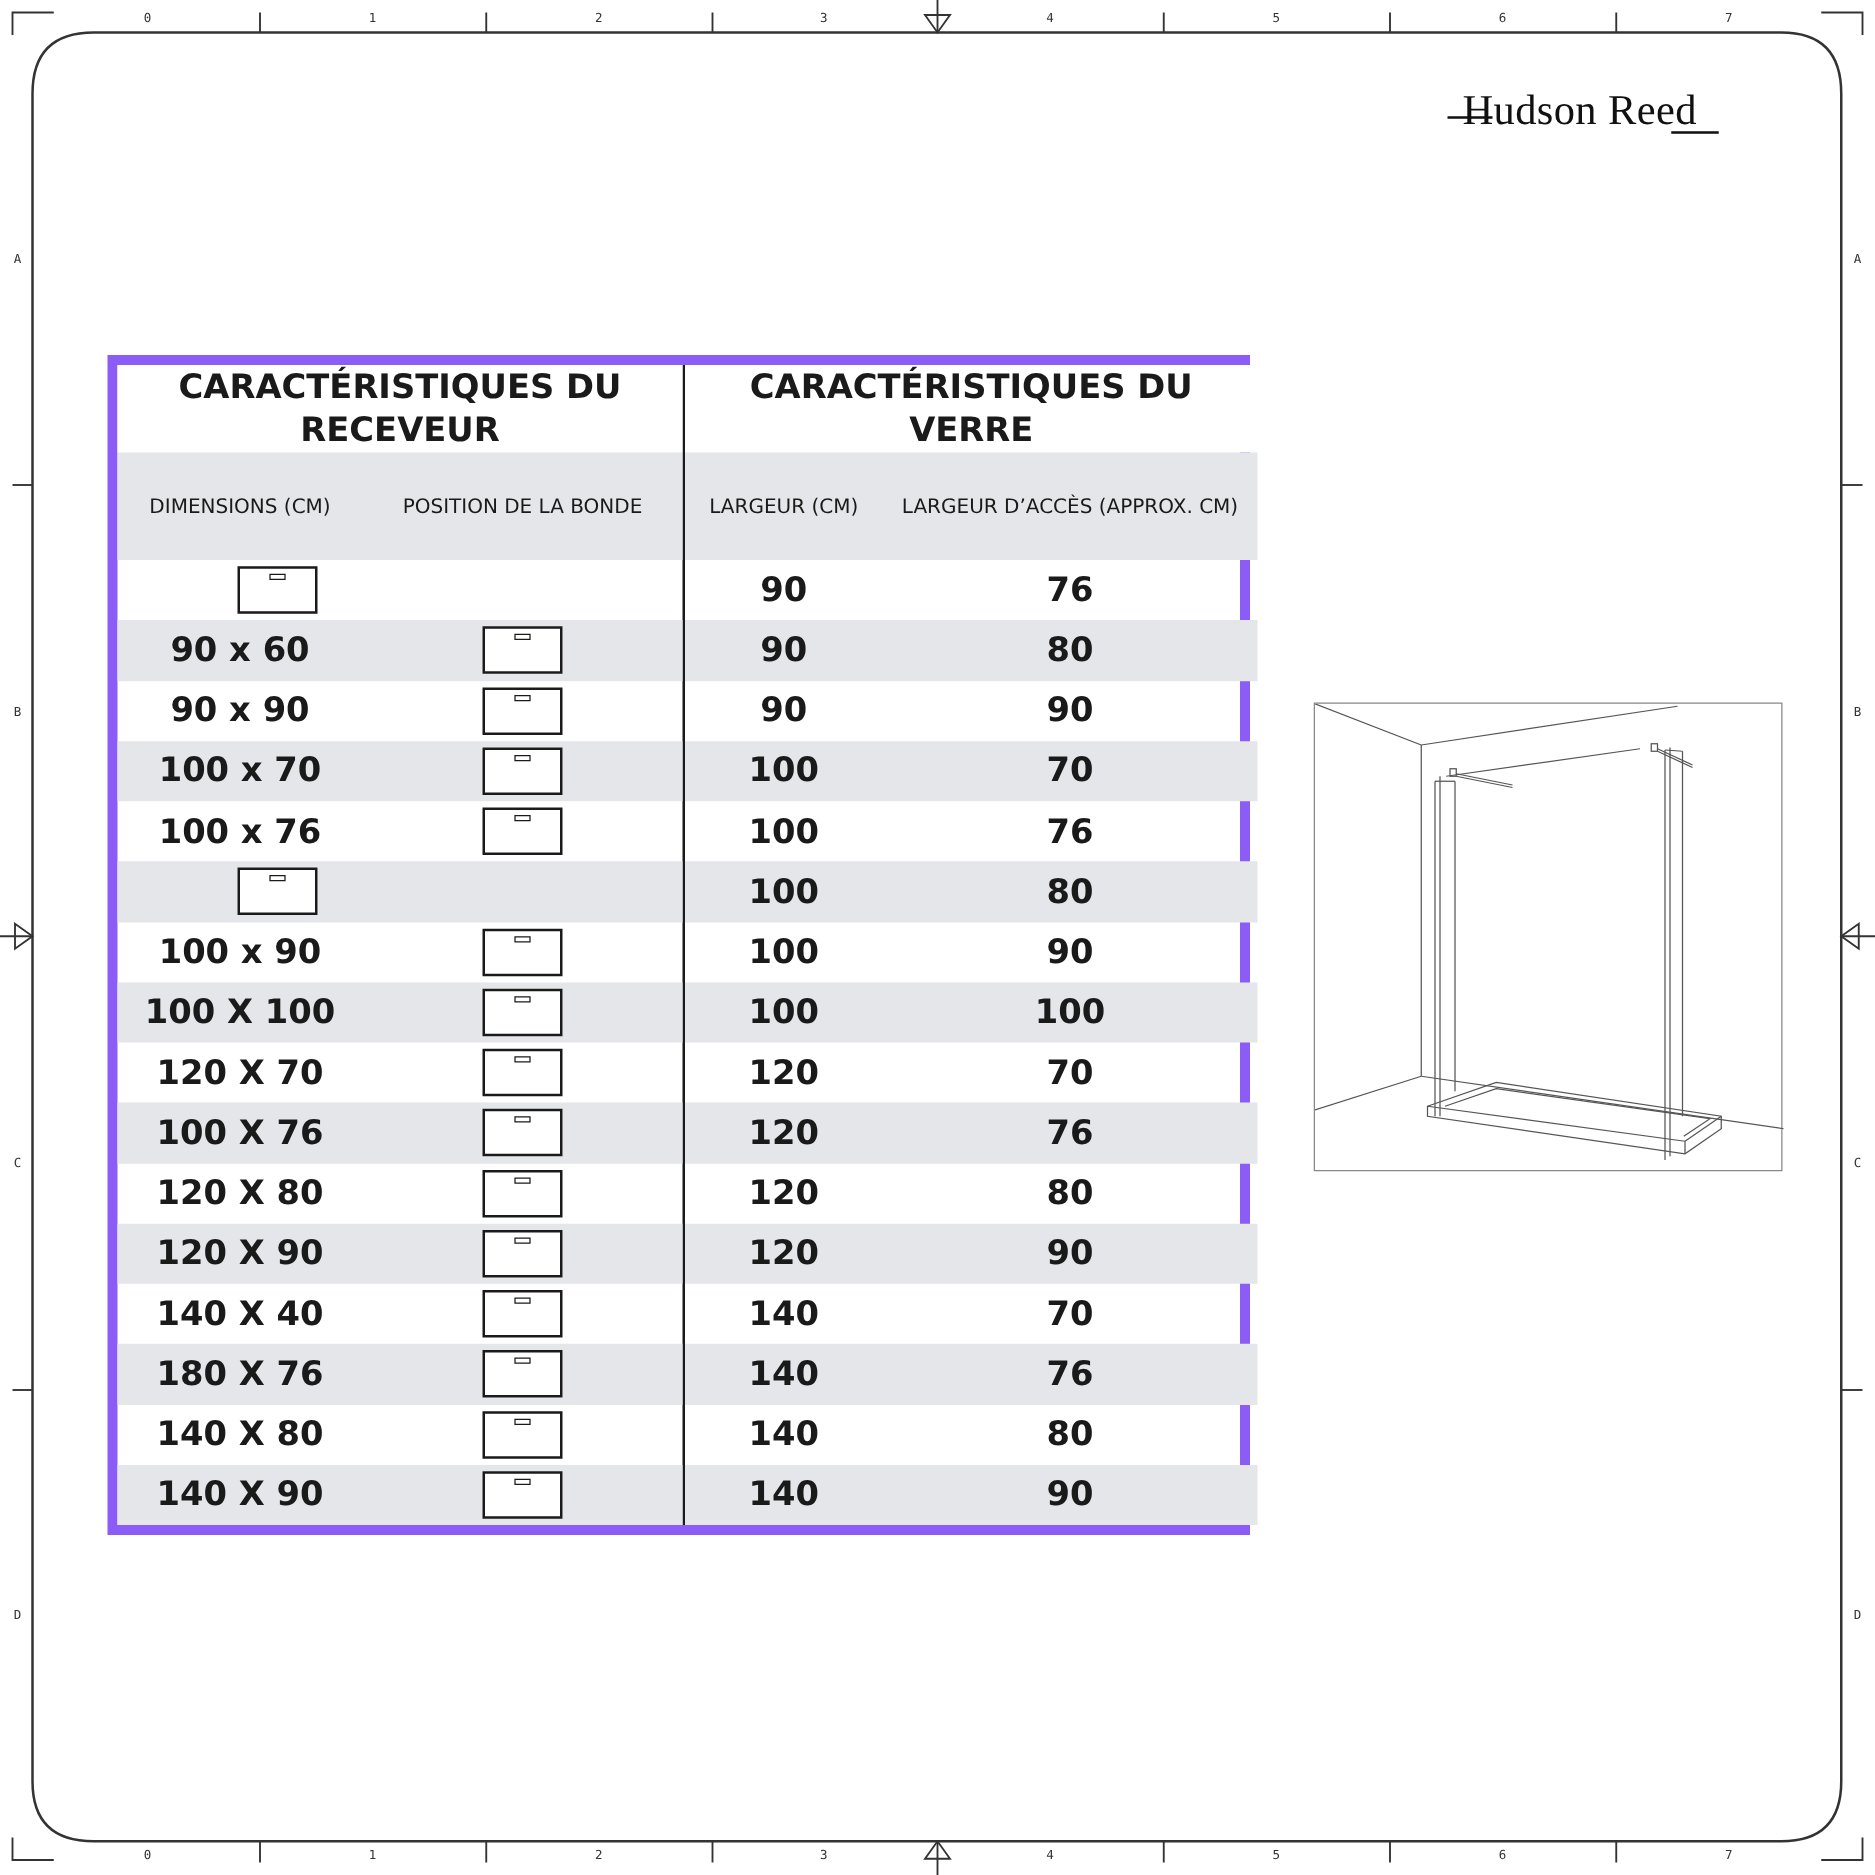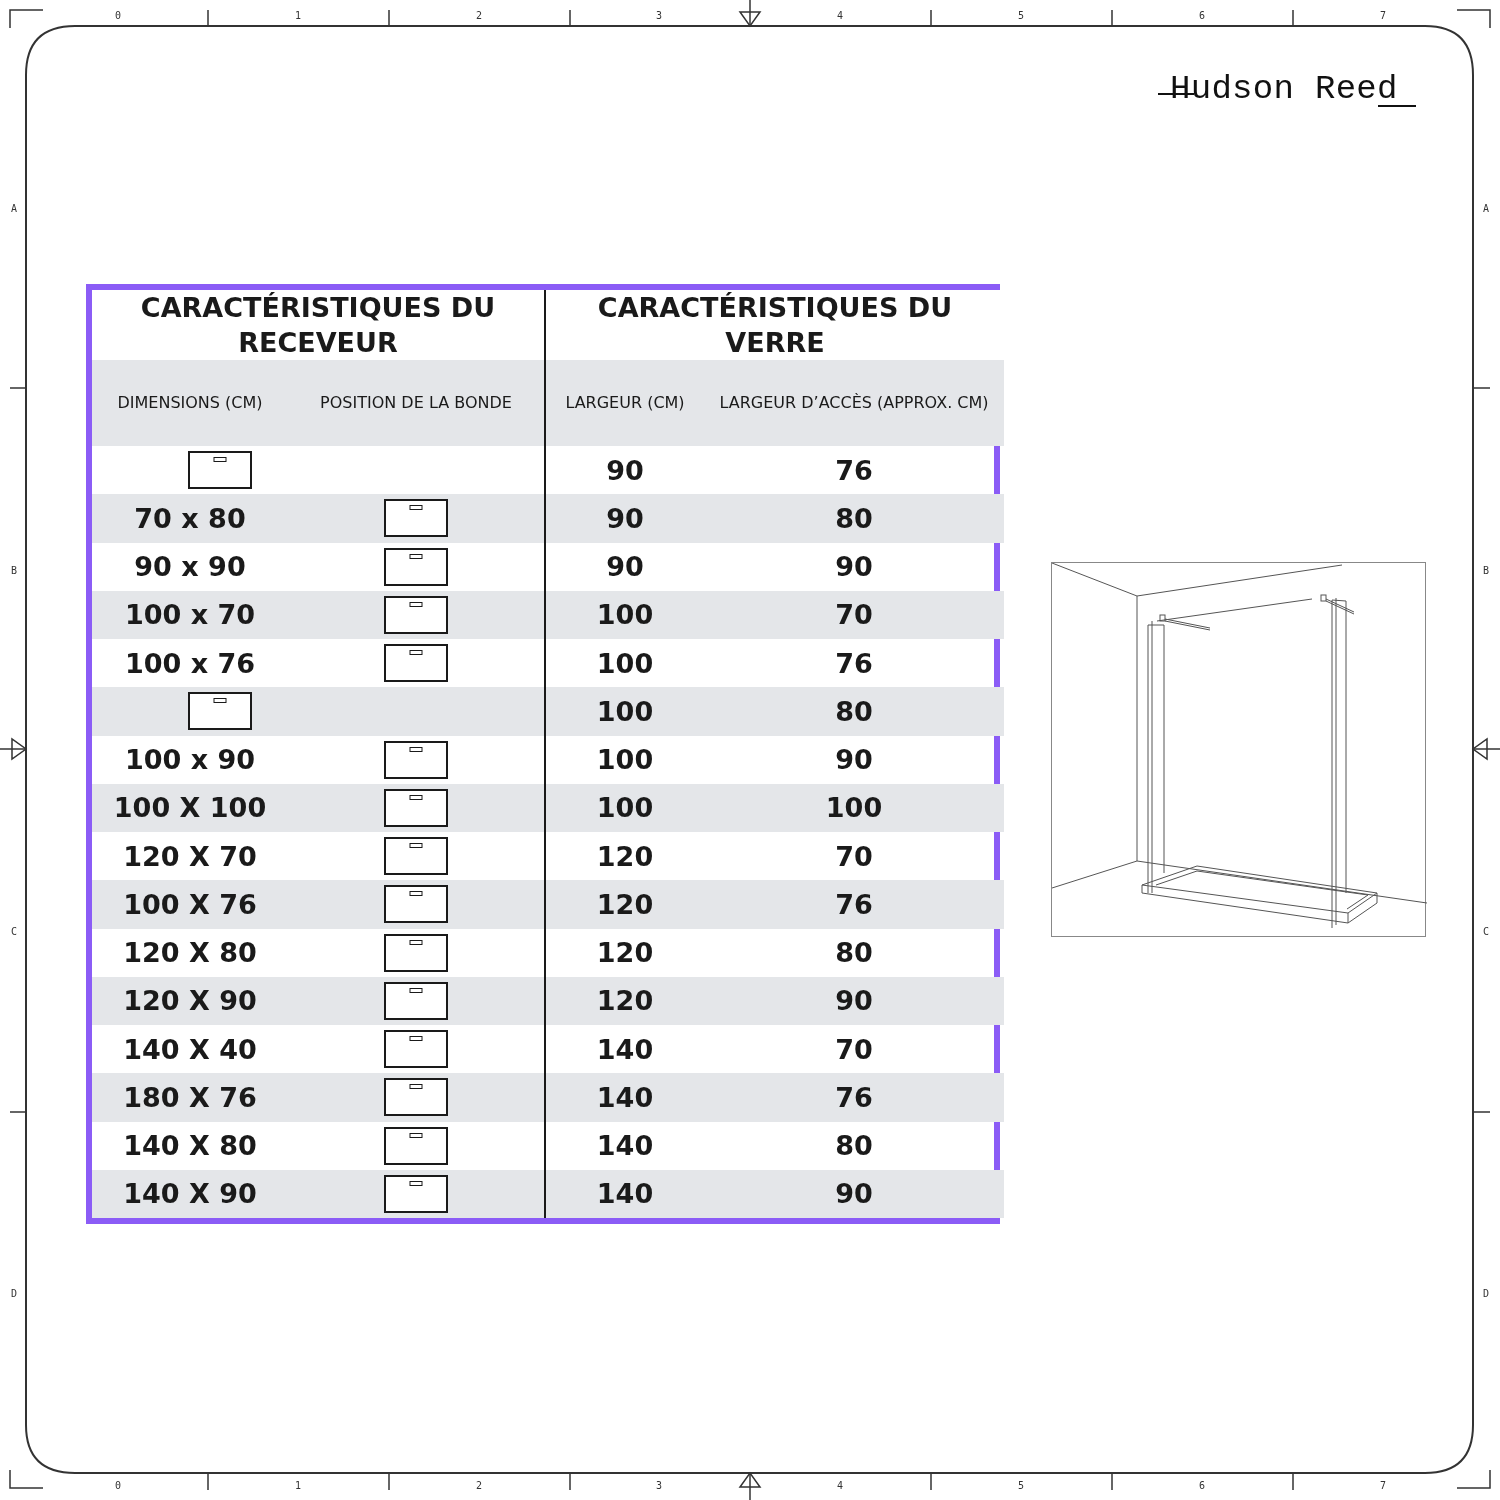--- a/index.html
+++ b/index.html
@@ -1,24 +1,24 @@
 <!DOCTYPE html>
 <html><head>
 <meta charset="utf-8">
 <style>
   html, body { margin:0; padding:0; background:#fff; }
   body { width:1500px; height:1500px; position:relative; overflow:hidden; font-family:"DejaVu Sans", sans-serif; color:#1a1a1a; }
   .frame-svg { position:absolute; left:0; top:0; width:1500px; height:1500px; }
   .ruler-label { position:absolute; font-family:"DejaVu Sans Mono", monospace; font-size:10px; color:#333; transform:translate(-50%,-50%); }
-  .logo { position:absolute; left:1158px; top:72px; font-family:Liberation Mono, monospace; font-size:34px; letter-spacing:0.3px; color:#111; line-height:1; }
+  .logo { position:absolute; left:1158px; top:72px; font-family:Liberation Serif, serif; font-size:34px; letter-spacing:0.3px; color:#111; line-height:1; }
   .logo .bar-left { position:absolute; left:0; top:21px; width:36px; height:2px; background:#111; }
   .logo .bar-right { position:absolute; right:-18px; top:33px; width:38px; height:2px; background:#111; }
   .logo span.txt { position:relative; padding-left:12px; }
 
-  .spec-table { position:absolute; left:86px; top:284px; width:914px; border:6px solid #8b5cf6; box-sizing:border-box; }
+  .spec-table { position:absolute; left:86px; top:284px; width:914px; border:8px solid #8b5cf6; box-sizing:border-box; }
   .spec-grid { display:grid; grid-template-columns: 454px 458px; }
   .half { position:relative; }
   .half.left { border-right:2px solid #1a1a1a; }
   .group-title { height:70px; display:flex; align-items:center; justify-content:center; text-align:center; font-weight:bold; font-size:27px; line-height:35px; background:#fff; padding:0 10px; }
   .col-head { height:86px; background:#e4e6e9; display:flex; }
   .col-head div { display:flex; align-items:center; justify-content:center; text-align:center; font-weight:normal; font-size:16px; line-height:32px; }
   .row { height:48.25px; display:flex; }
   .row.alt { background:#e4e6e9; }
   .row .cell { display:flex; align-items:center; justify-content:center; font-weight:bold; font-size:27px; }
   .left .c1 { width:196px; }
@@ -123,21 +123,21 @@
       </div>
       <div id="left-rows">
           <div class="row">
             <div class="cell c2">
               <div class="tray">
                 <div class="drain"></div>
               </div>
             </div>
           </div>
           <div class="row alt">
-            <div class="cell c1">70 x 80</div>
+            <div class="cell c1">90 x 60</div>
             <div class="cell c2">
               <div class="tray">
                 <div class="drain"></div>
               </div>
             </div>
           </div>
           <div class="row">
             <div class="cell c1">90 x 90</div>
             <div class="cell c2">
               <div class="tray">

